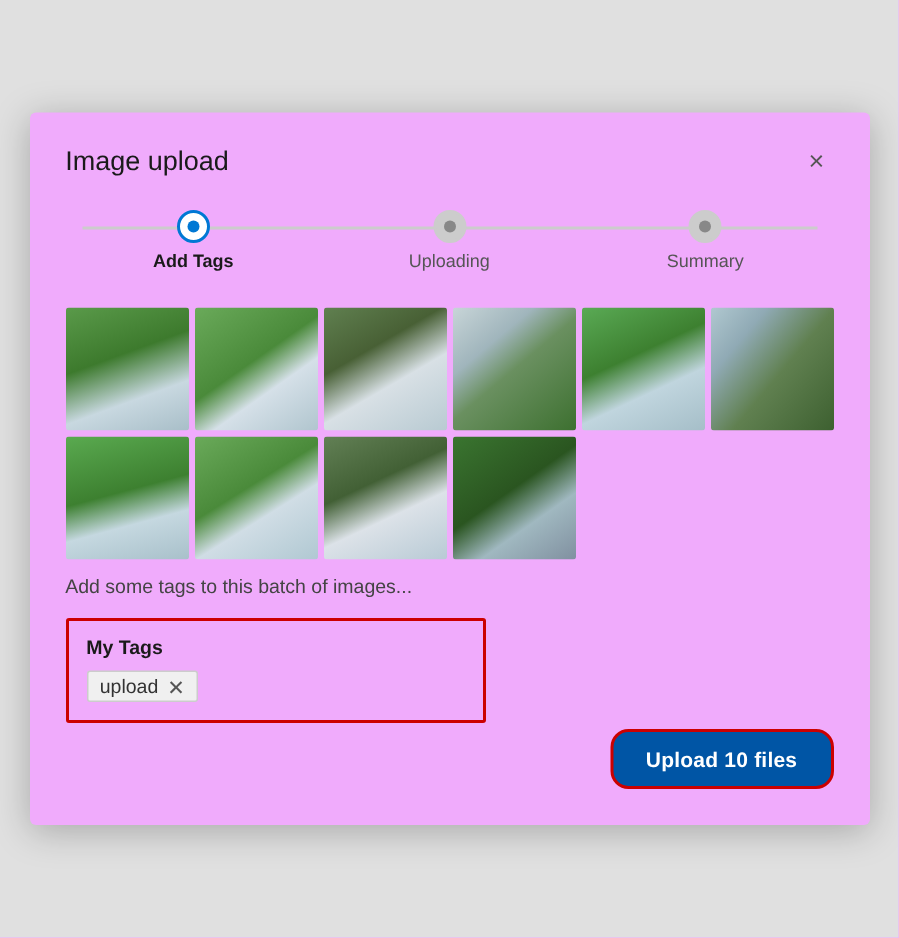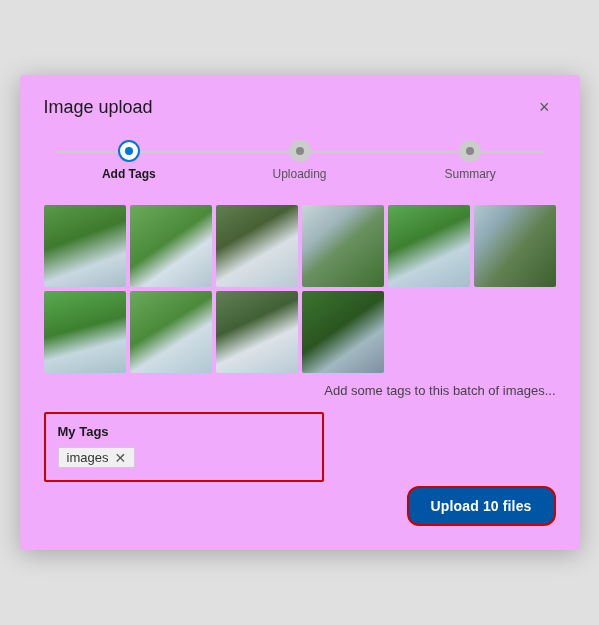--- a/index.html
+++ b/index.html
@@ -158,21 +158,20 @@
     .images-count {
       font-size: 13px;
       color: #444;
       margin-bottom: 18px;
     }
 
     .tags-label {
       font-size: 13px;
       color: #444;
       margin-bottom: 14px;
-      text-align: right;
     }
 
     
     .tags-section {
       border: 2px solid #cc0000;
       border-radius: 2px;
       padding: 10px 12px 12px 12px;
       width: 280px;
     }
 
@@ -312,21 +311,21 @@
 
 
   <p class="tags-label">Add some tags to this batch of images...</p>
 
   <div class="tags-section">
     <div class="tags-section-title">My Tags</div>
 
 
     <div class="tag-chips">
       <div class="tag-chip">
-        <span>images</span>
+        <span>upload</span>
         <button class="tag-chip-remove">✕</button>
       </div>
     </div>
   </div>
 
   <div class="dialog-footer">
     <button class="upload-btn">Upload 10 files</button>
   </div>
 
 </div>

